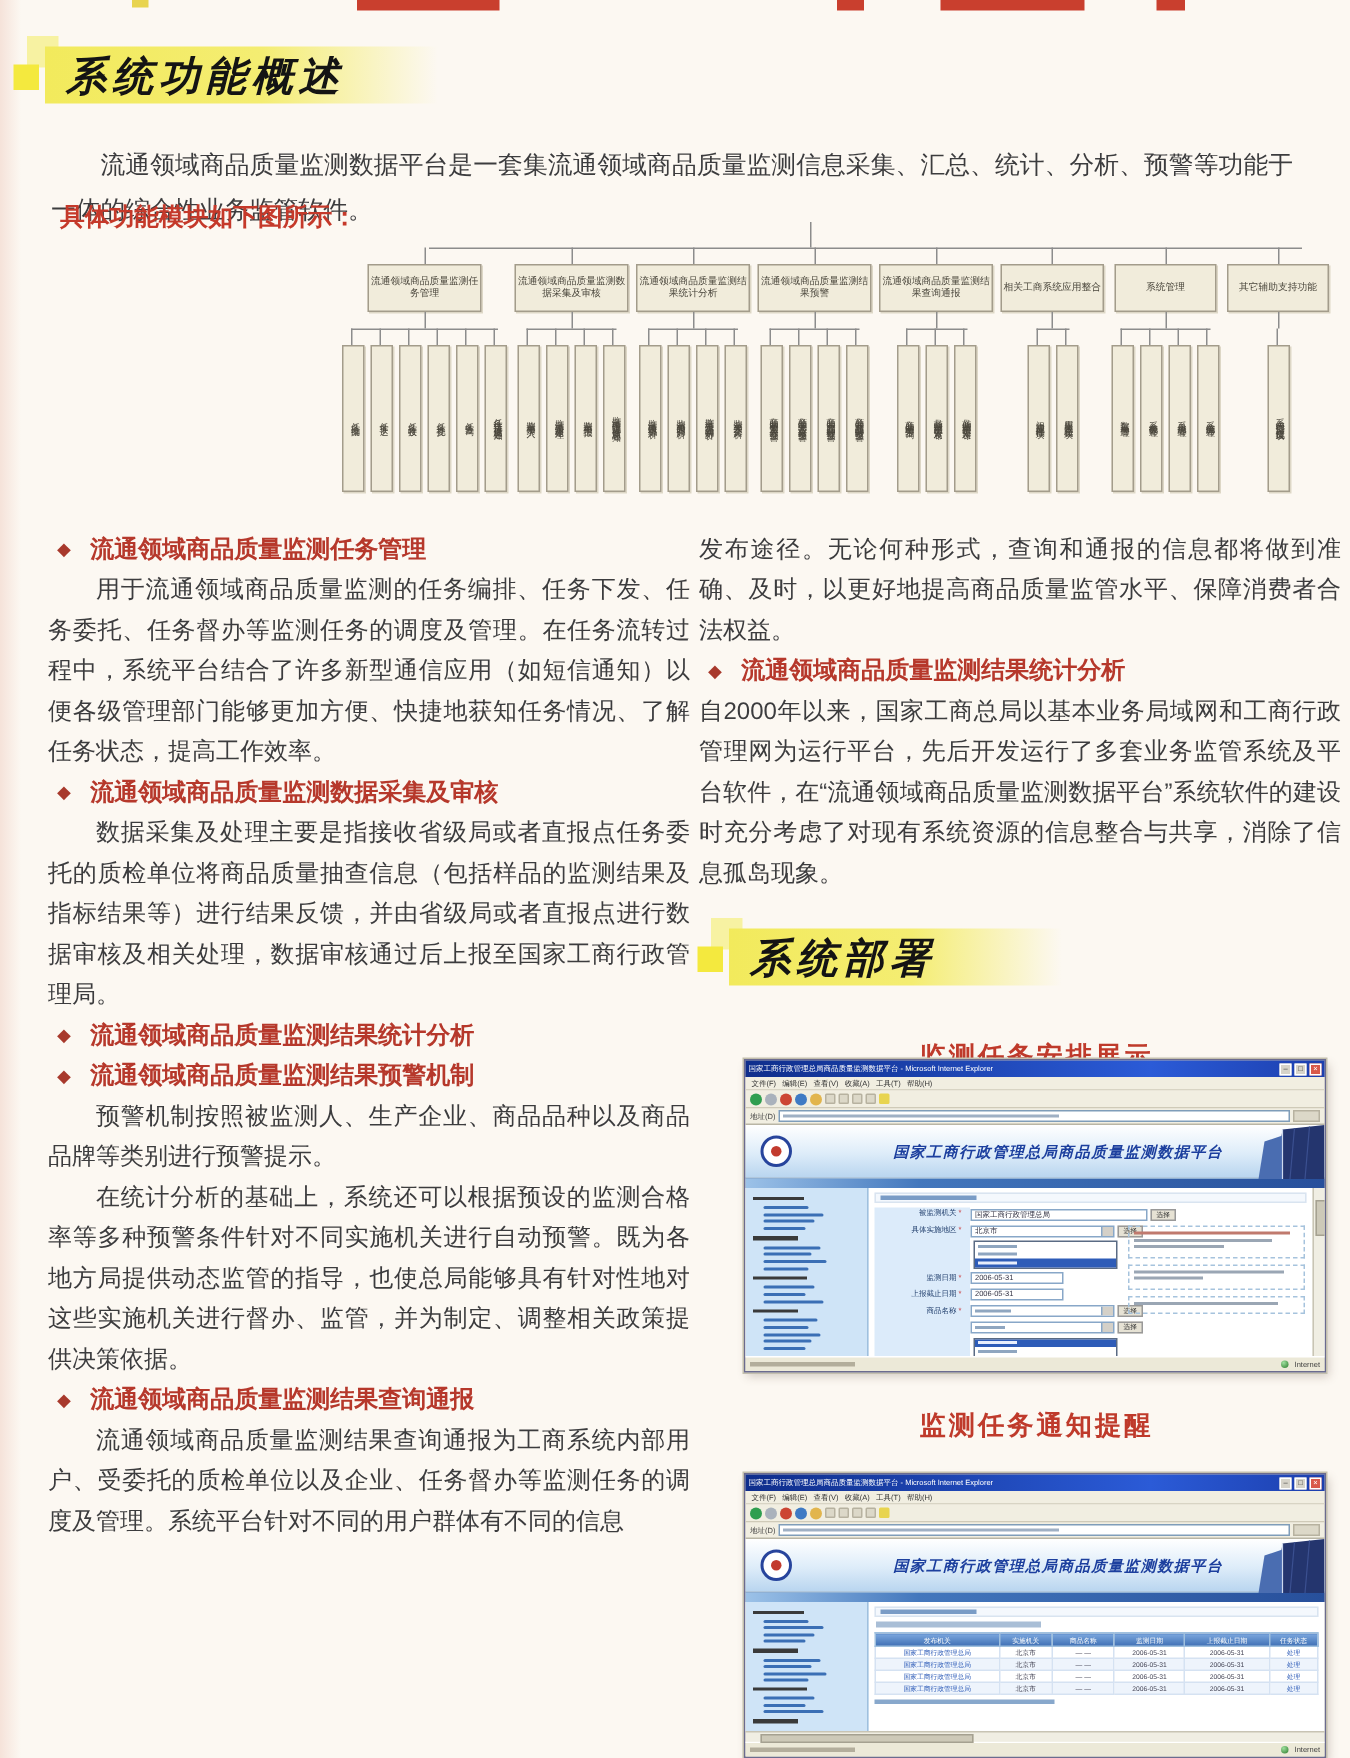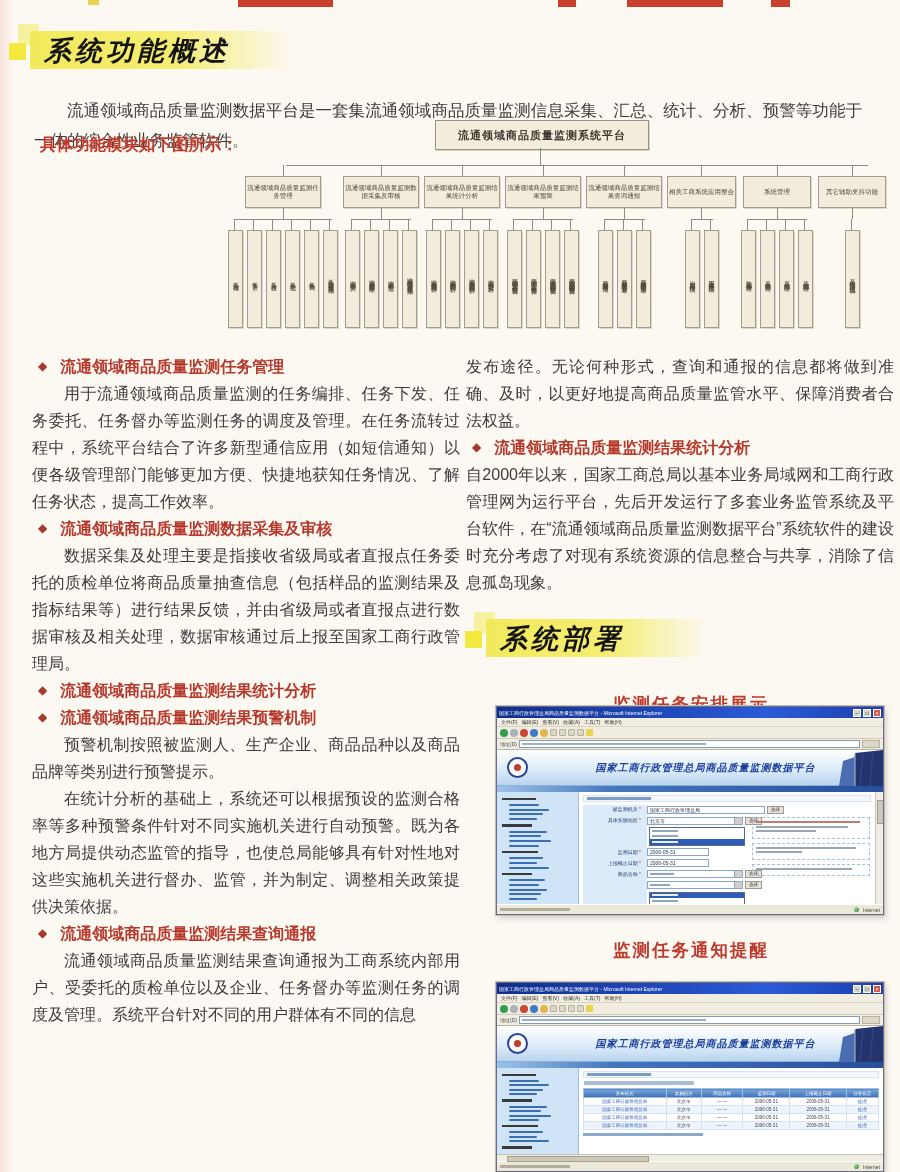--- a/index.html
+++ b/index.html
@@ -159,21 +159,20 @@
     <span class="sqA"></span>
     <span class="sqB"></span>
     <span class="bandbg"></span>
     <span class="ttl">系统功能概述</span>
   </div>
 
   <p class="intro">流通领域商品质量监测数据平台是一套集流通领域商品质量监测信息采集、汇总、统计、分析、预警等功能于一体的综合性业务监管软件。</p>
   <div class="diagram-caption">具体功能模块如下图所示：</div>
 
   <div id="chart">
-    <div class="rootbox">流通领域商品质量监测系统平台</div>
     <div class="rootstub"></div>
     <div class="topline"></div>
     <div class="groups" id="chart-groups">
         <div class="grp">
           <div class="vstub"></div>
           <div class="pbox">流通领域商品质量监测任务管理</div>
           <div class="vstub"></div>
           <div class="kids multi">
             <div class="kid">任务编排</div>
             <div class="kid">任务下达</div>

